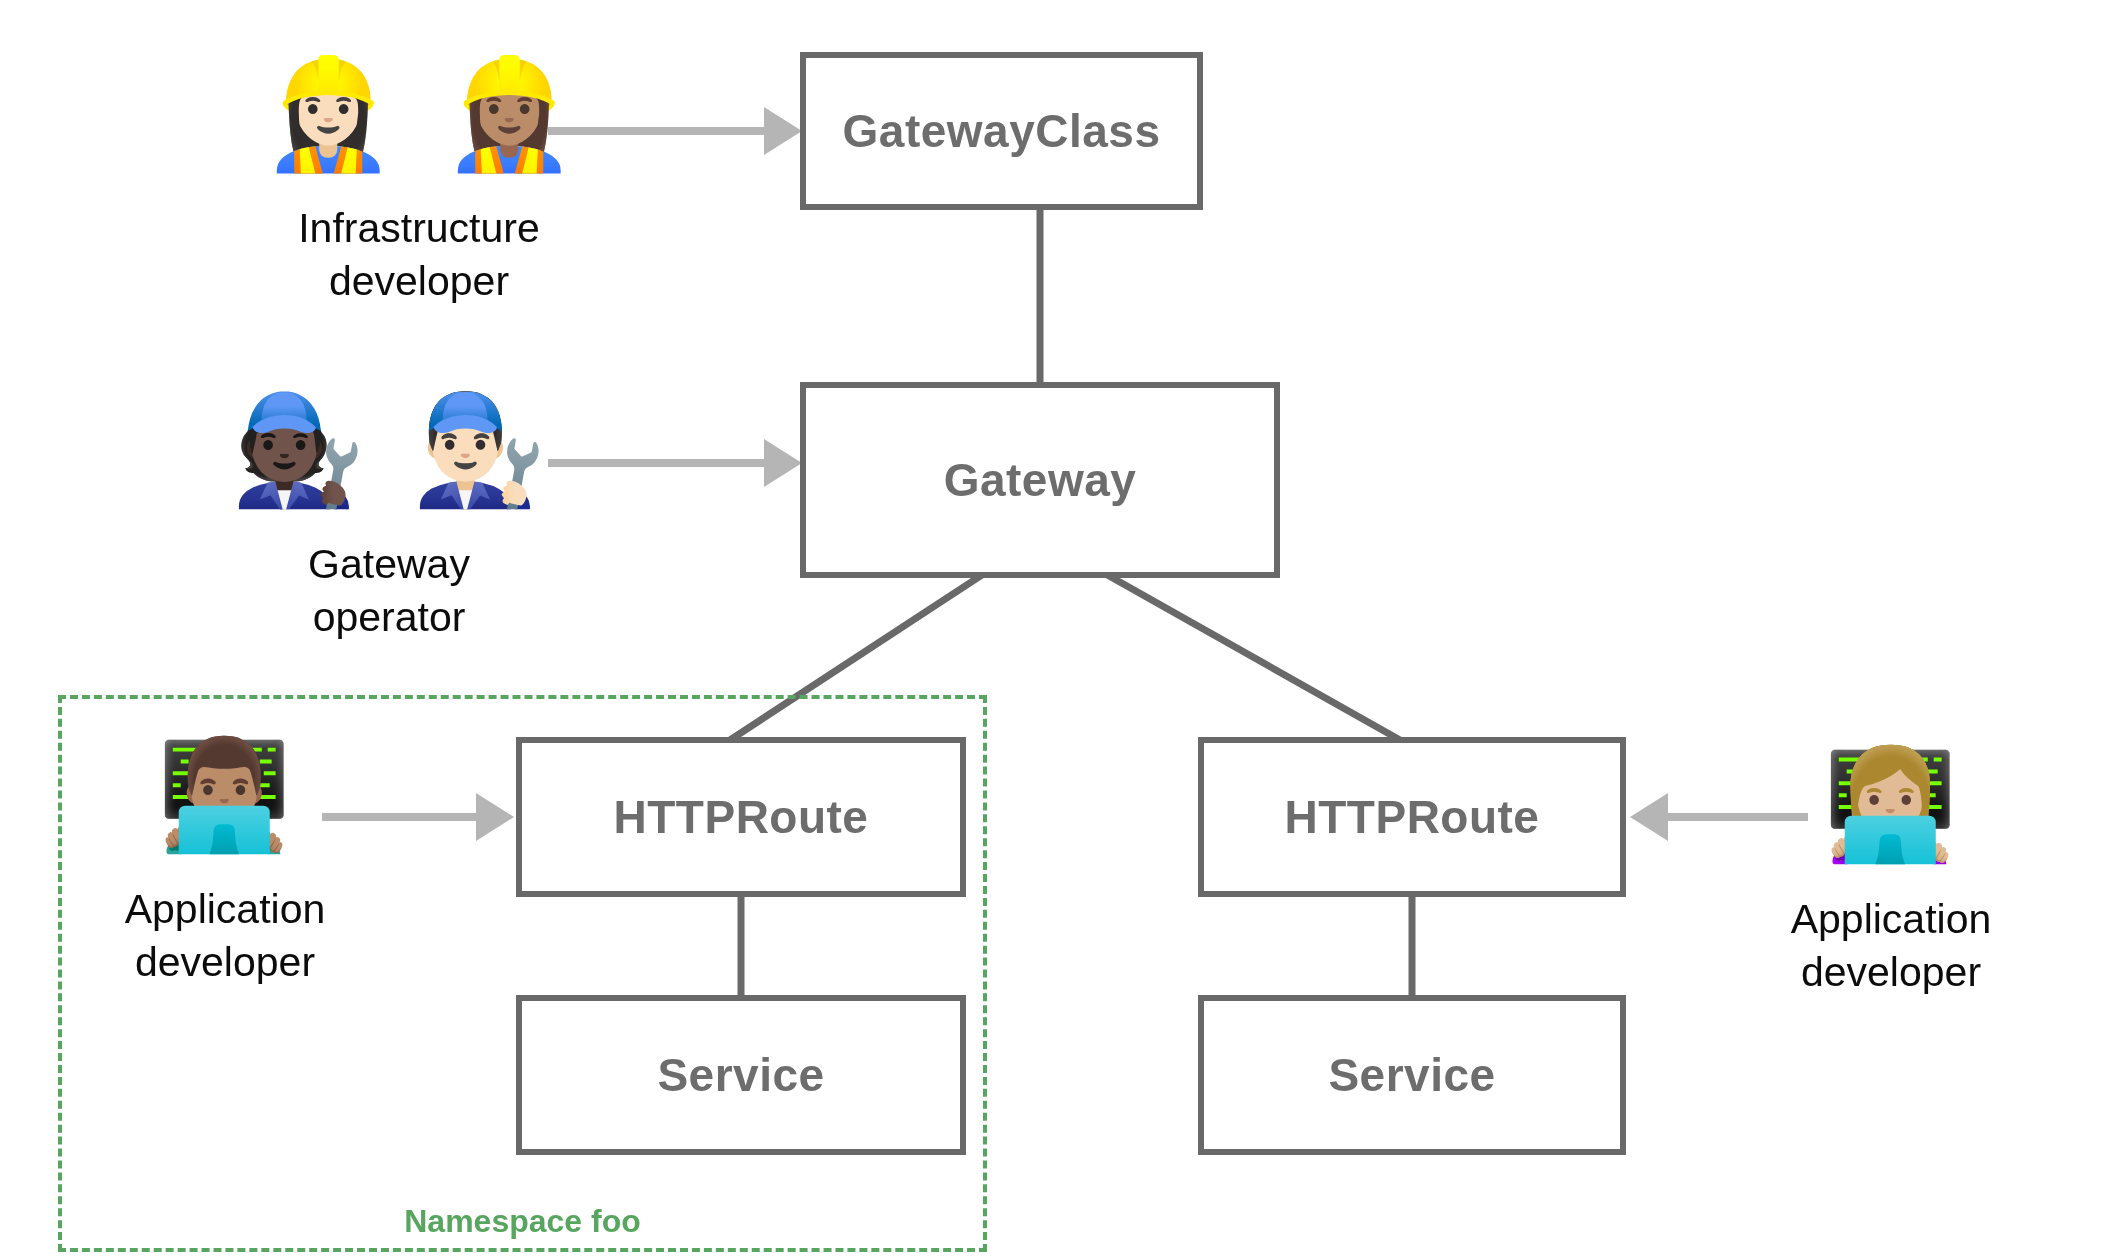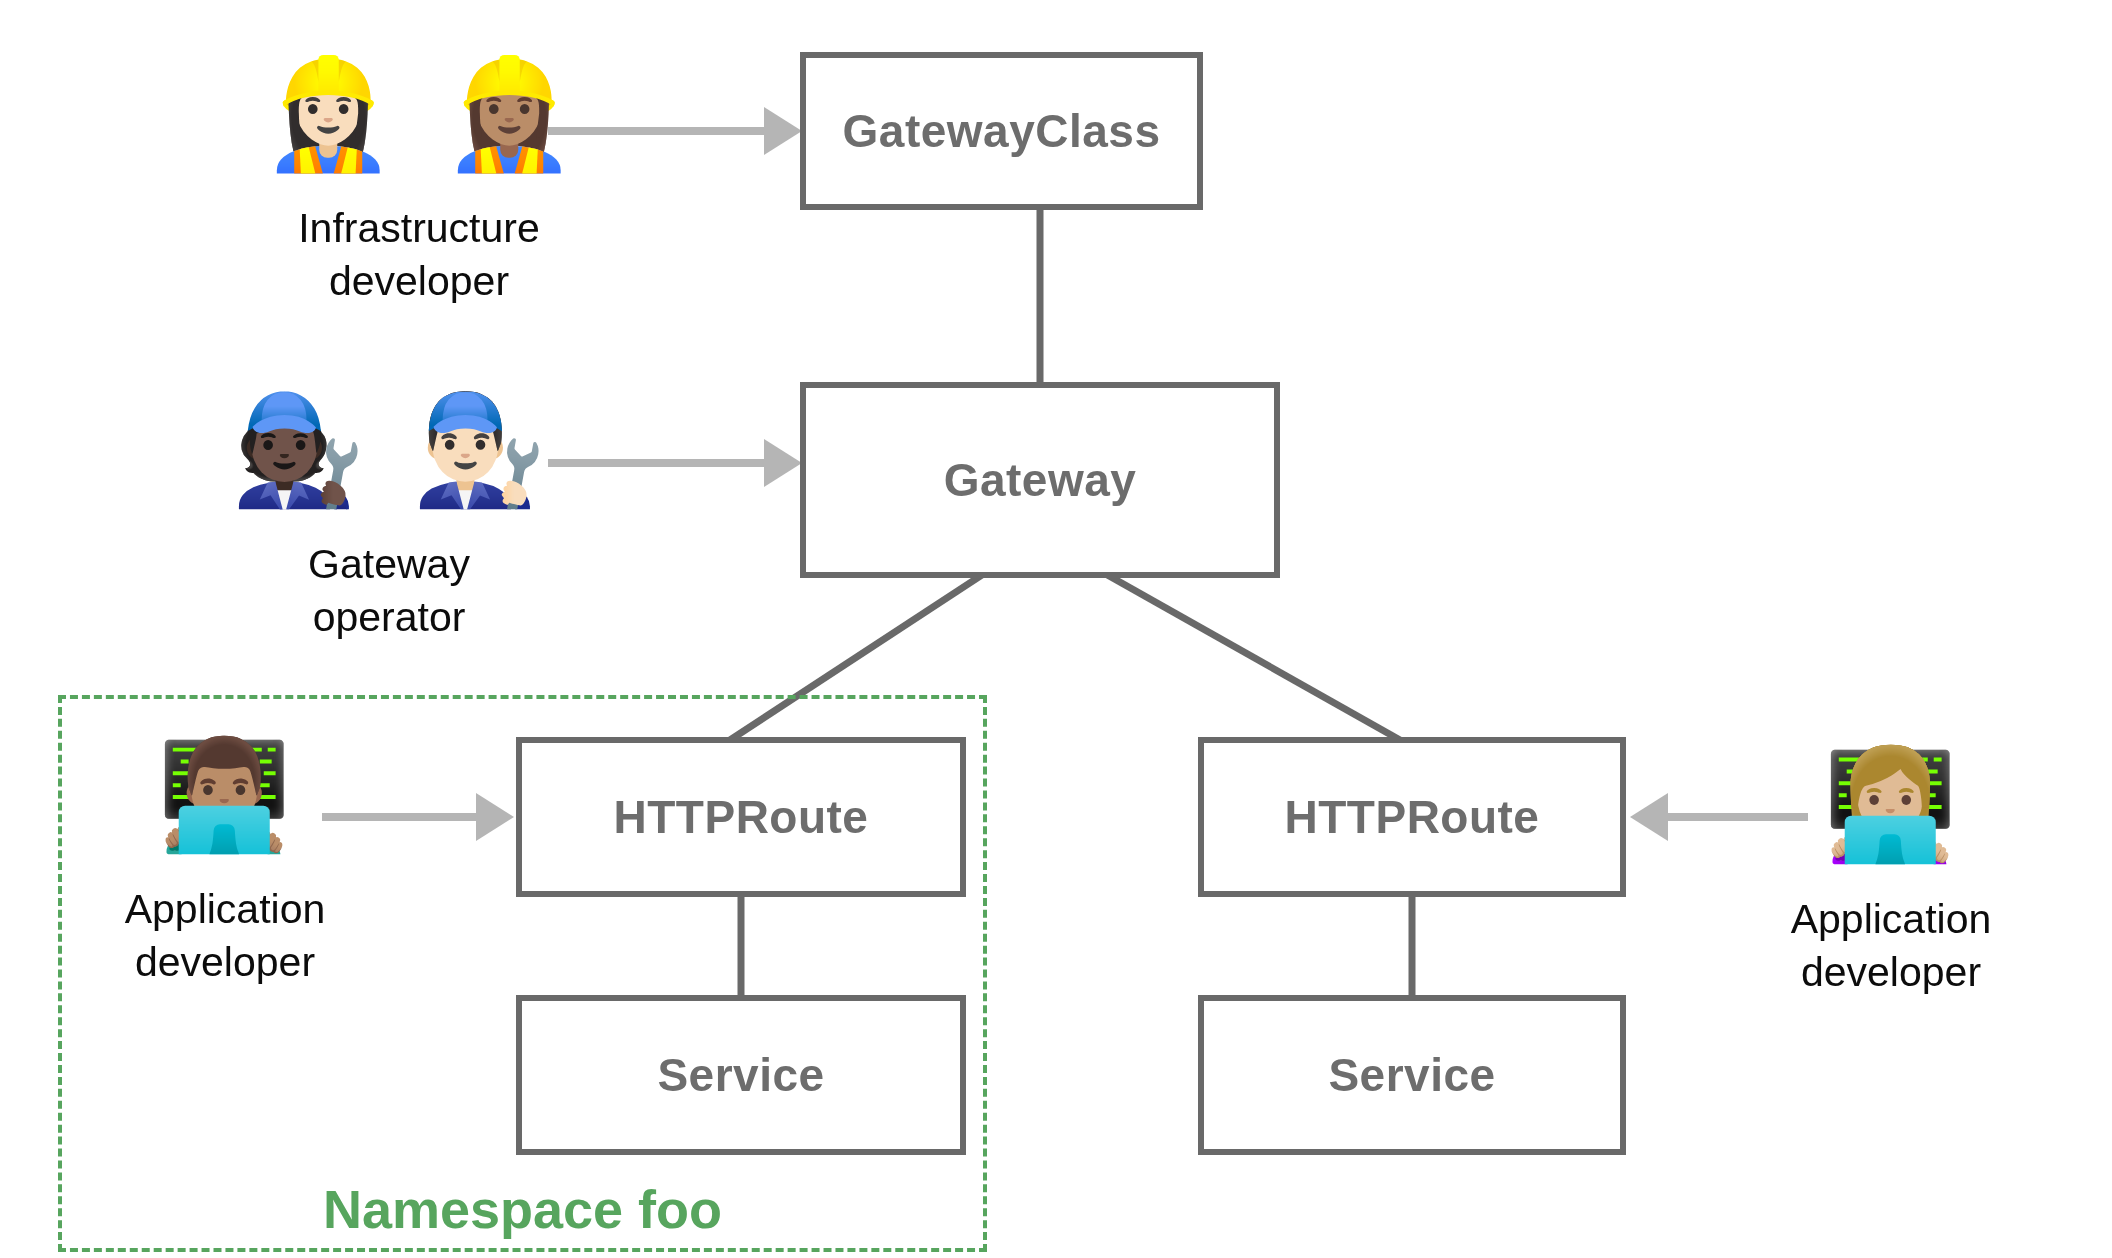--- a/index.html
+++ b/index.html
@@ -43,21 +43,21 @@
     background: transparent;
   }
   .namespace.foo { border: 4px dashed #57a55e; }
   .namespace.bar { border: 4px dashed #5685ea; }
   .namespace-label {
     position: absolute;
     left: 0;
     right: 0;
     bottom: 8px;
     text-align: center;
-    font-size: 54px;
+    font-size: 32px;
     font-weight: 700;
   }
   .namespace.foo .namespace-label { color: #57a55e; }
   .namespace.bar .namespace-label { color: #5685ea; }
   .persona {
     position: absolute;
     width: 440px;
     text-align: center;
   }
   .emoji-row {

